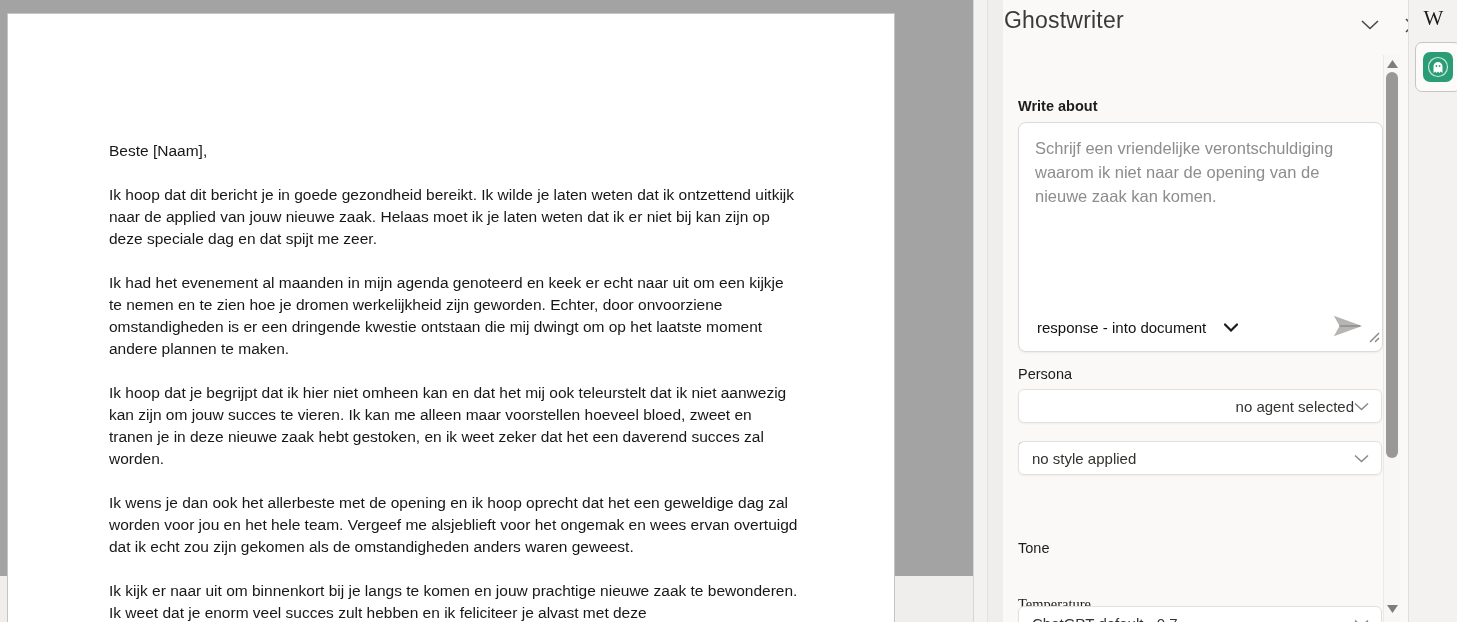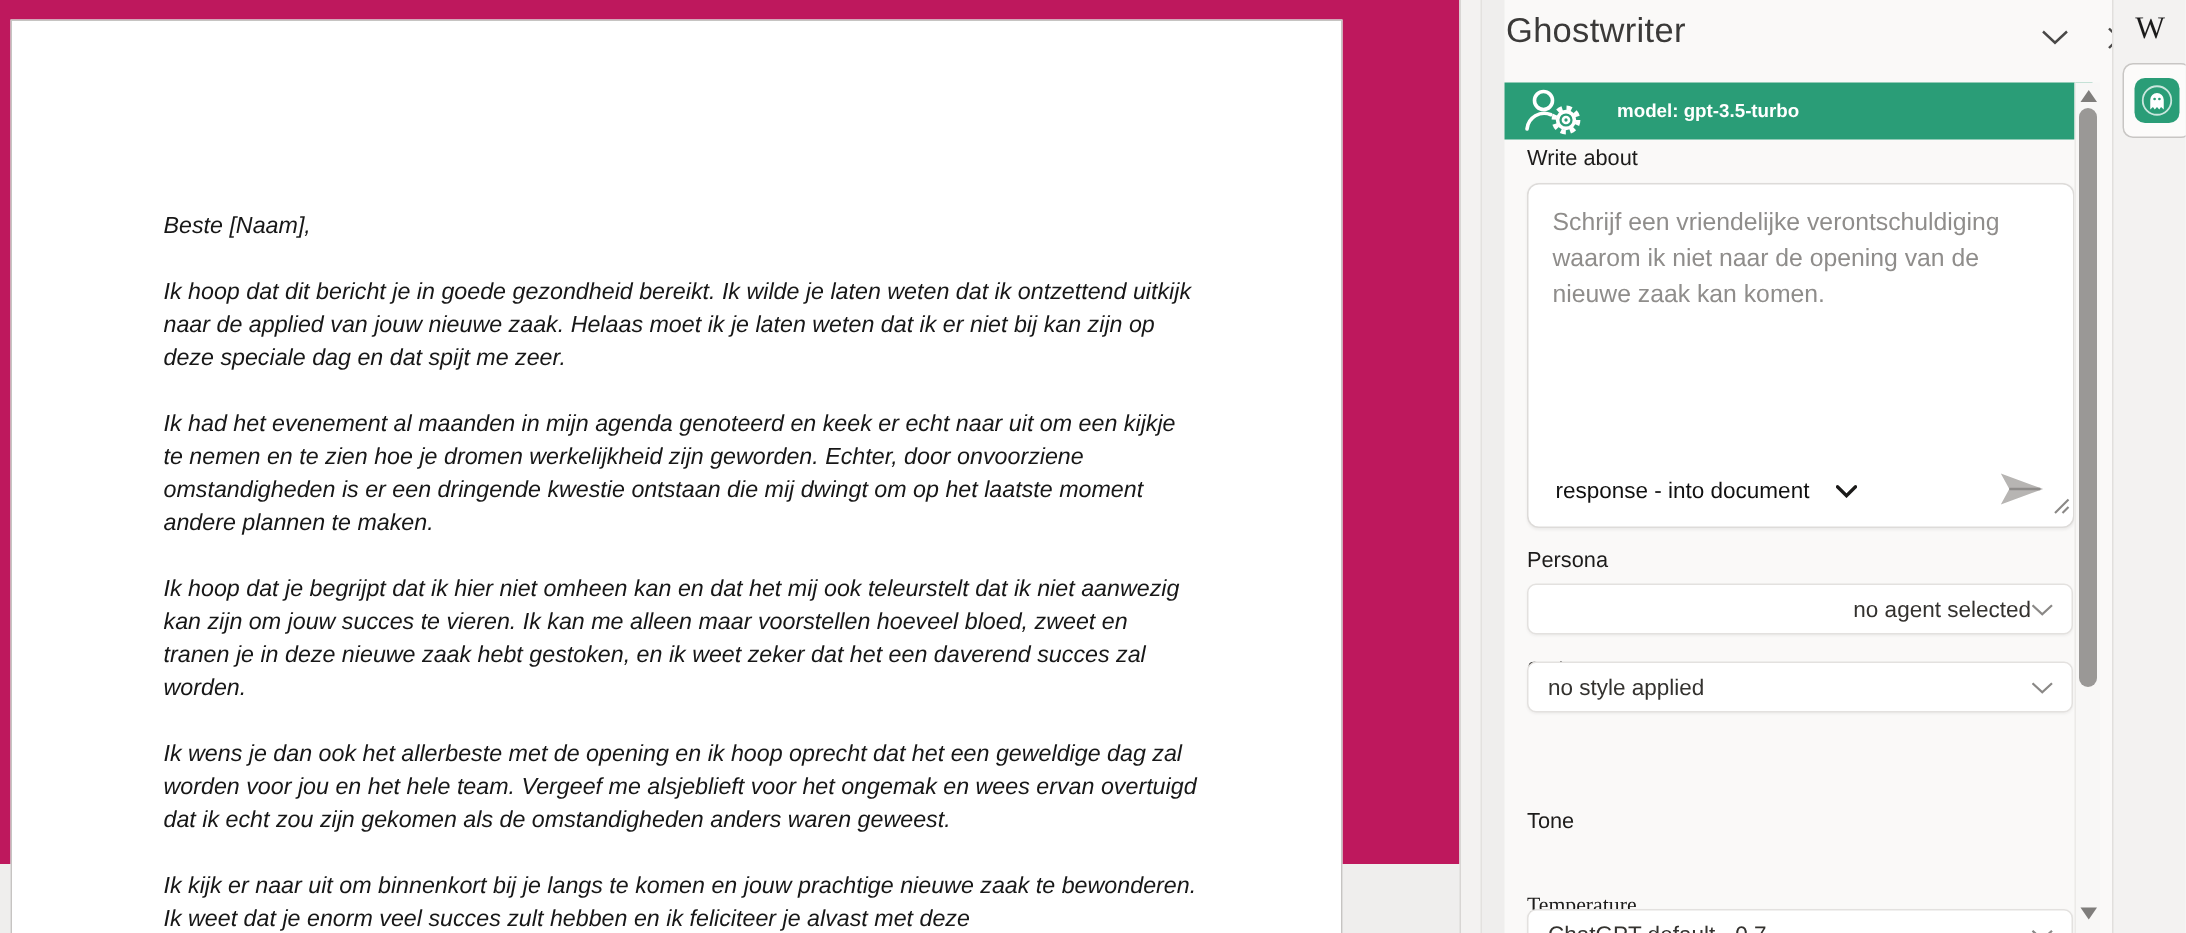--- a/index.html
+++ b/index.html
@@ -1,21 +1,21 @@
 <!DOCTYPE html>
 <html style="--accent: #2A9D77;"><head>
 <meta charset="utf-8">
 <style>
   :root{ --accent:#2A9D77; }
   *{ margin:0; padding:0; box-sizing:border-box; }
   html,body{ width:1457px; height:622px; overflow:hidden; }
   body{ font-family:"Liberation Sans", sans-serif; background:#efeeed; position:relative; }
 
   
-  .doc-area{ position:absolute; left:0; top:0; width:973px; height:576px; background:#be185d;font-style:italic; }
+  .doc-area{ position:absolute; left:0; top:0; width:973px; height:576px; background:#a3a3a3; }
   .page{ position:absolute; left:7px; top:13px; width:888px; height:640px; background:#ffffff; border:1px solid #c6c4c2; }
   .doc-text{ position:absolute; left:101px; top:126px; width:690px; color:#171717; font-size:15.5px; line-height:22px; }
   .doc-text p{ margin:0 0 22px 0; }
 
   
   .mid-strip{ position:absolute; left:973px; top:0; width:15px; height:622px; background:#f3f2f1; border-left:1px solid #d8d6d4; border-right:1px solid #e3e1df; }
 
   
   .pane{ position:absolute; left:988px; top:0; width:419px; height:622px; background:#faf9f8;margin-left:15px; }
   .pane-title{ position:absolute; left:1px; top:7px; font-size:23px; color:#3b3a39; letter-spacing:.2px; }
@@ -33,21 +33,21 @@
   .prompt-box textarea::placeholder{ color:#8f8d8b; }
   .prompt-footer{ position:absolute; left:0; bottom:8px; width:100%; height:32px; display:flex; align-items:center; }
   .output-select{ margin-left:18px; display:flex; align-items:center; gap:18px; cursor:pointer; }
   .output-select .sel-text{ font-size:15px; color:#111111; }
   .send-btn{ position:absolute; right:18px; bottom:4px; width:32px; height:26px; cursor:pointer; }
   .resize-handle{ position:absolute; right:2px; bottom:0px; width:14px; height:14px; cursor:nwse-resize; }
 
   .dropdown{ position:absolute; left:15px; width:364px; height:34px; background:#ffffff; border:1px solid #e3e1df; border-radius:6px; box-shadow:0 1px 2px rgba(0,0,0,.05); display:flex; align-items:center; justify-content:space-between; padding:0 12px 0 13px; cursor:pointer; }
   .dropdown .dd-text{ font-size:15px; color:#34322f; }
 
-  .lbl-write{ top:98px; }
+  .lbl-write{ top:98px;font-weight:bold; }
   .lbl-persona{ top:366px; }
   .dd-persona{ top:389px;justify-content:flex-end; }
   .lbl-style{ top:439px; }
   .dd-style{ top:441px; }
   .lbl-tone{ top:540px; }
   .dd-tone{ top:534px; }
   .lbl-temp{ top:596px;font-family:Liberation Serif, serif; }
   .dd-temp{ top:606px; }
 
   
@@ -92,30 +92,20 @@
         </svg>
     </div>
     <div class="head-icon">
       <svg width="15" height="15" viewBox="0 0 15 15">
           <line x1="1" y1="1" x2="14" y2="14" stroke="#494847" stroke-width="1.6"></line>
           <line x1="14" y1="1" x2="1" y2="14" stroke="#494847" stroke-width="1.6"></line>
         </svg>
     </div>
   </div>
 
-  <div class="banner">
-    <svg class="banner-icon" width="44" height="32" viewBox="0 0 44 32">
-      <circle cx="13" cy="9" r="6" fill="none" stroke="#ffffff" stroke-width="2.4"></circle>
-      <path d="M2,28 a11.5,11.5 0 0 1 16,-9.5" fill="none" stroke="#ffffff" stroke-width="2.4" stroke-linecap="round"></path>
-      <circle cx="28" cy="22" r="8" fill="none" stroke="#ffffff" stroke-width="3.2" stroke-dasharray="3.4 2.9"></circle>
-      <circle cx="28" cy="22" r="5.6" fill="none" stroke="#ffffff" stroke-width="2.4"></circle>
-      <circle cx="28" cy="22" r="2" fill="none" stroke="#ffffff" stroke-width="1.8"></circle>
-    </svg>
-    <span class="banner-text">model: gpt-3.5-turbo</span>
-  </div>
 
   <div class="field-label lbl-write">Write about</div>
 
   <div class="prompt-box">
     <textarea placeholder="Schrijf een vriendelijke verontschuldiging waarom ik niet naar de opening van de nieuwe zaak kan komen." style=""></textarea>
     <div class="prompt-footer">
       <div class="output-select">
         <span class="sel-text">response - into document</span>
         <svg width="14" height="9" viewBox="0 0 14 9">
             <polyline points="1,1.5 7,7.5 13,1.5" fill="none" stroke="#1b1a19" stroke-width="2.2" stroke-linecap="round"></polyline>

